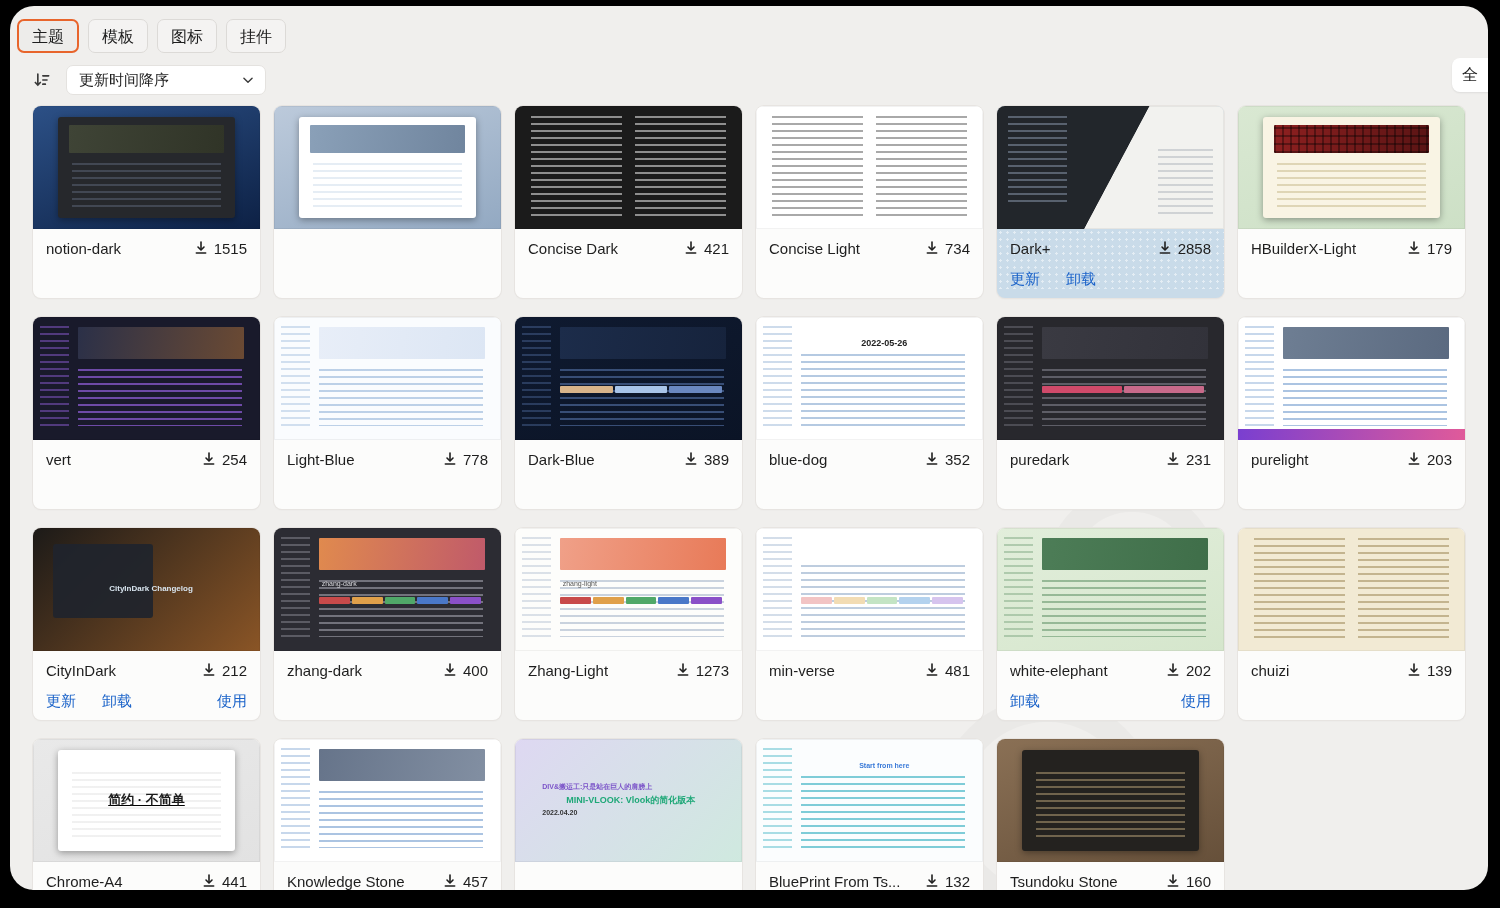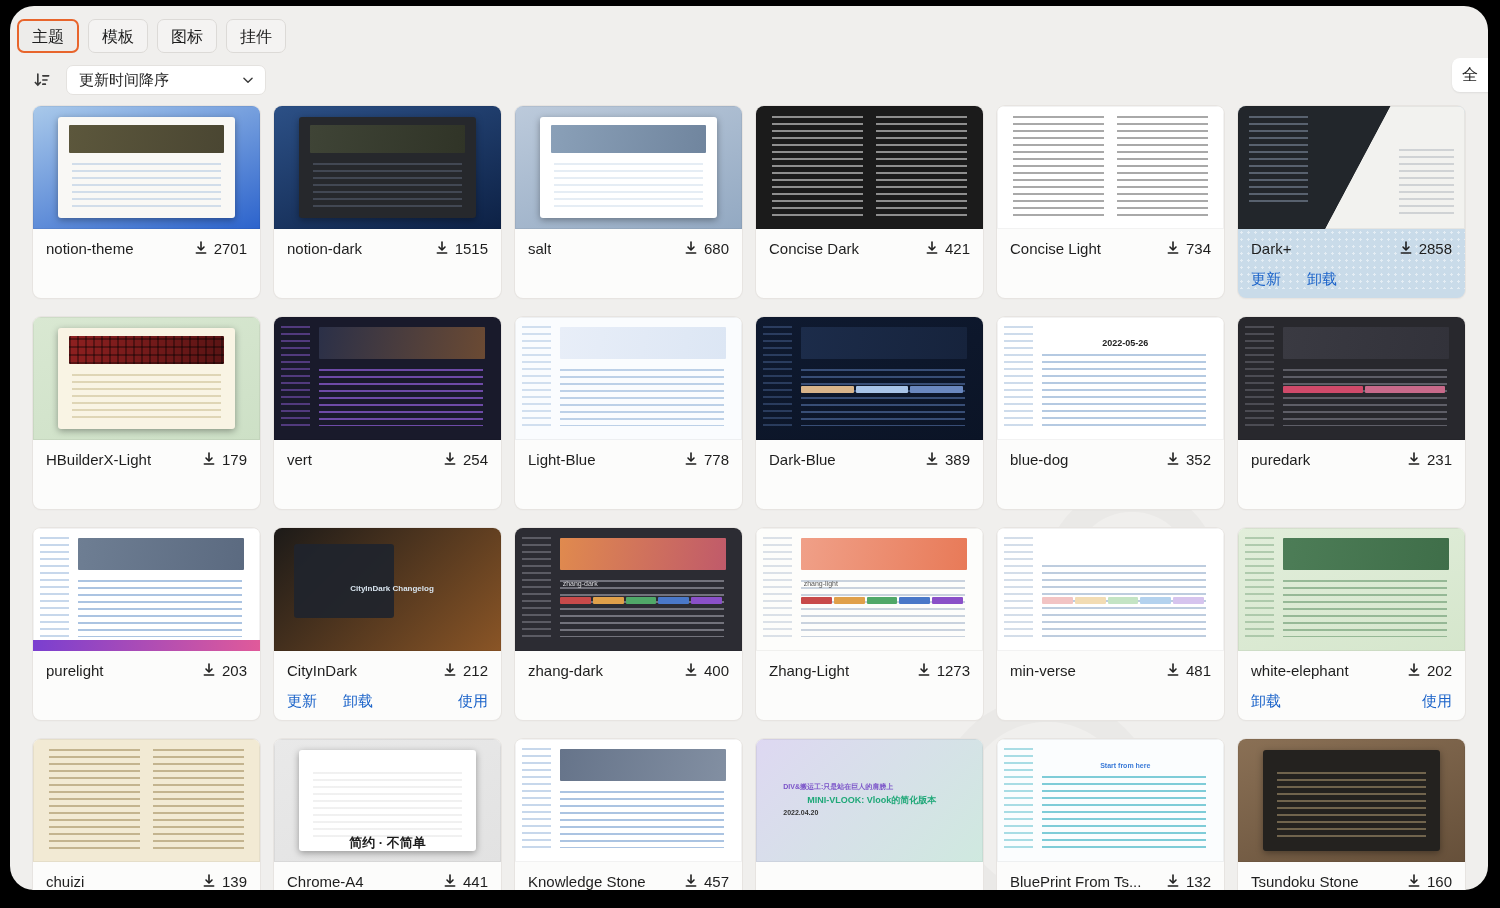--- a/index.html
+++ b/index.html
@@ -110,44 +110,20 @@
         </svg>
       </span>
     </div>
   </div>
 
   <div class="scope">
     <span>全</span>
   </div>
 
   <div class="grid">
-  <div class="card">
-    <div class="preview" style="background: linear-gradient(160deg, rgb(169, 201, 234), rgb(44, 99, 204));">
-          <div class="p-win" style="background: rgb(249, 248, 245);">
-            <div class="p-banner" style="background: linear-gradient(100deg, rgb(92, 87, 60), rgb(74, 70, 50));"></div>
-            <div class="p-lines" style="inset: 46% 8% 10%; --ln: #c4d4e6;"></div>
-          </div>
-        </div>
-    <div class="meta">
-      <div class="mrow">
-        <span class="title">notion-theme</span>
-        <span class="dl">
-          <span class="dlicon">
-            <svg viewBox="0 0 24 24" fill="none" stroke="#1e1e1e" stroke-width="2.4" stroke-linecap="round" stroke-linejoin="round">
-              <path d="M12 3v11"></path>
-                  <path d="M7.5 10.5L12 15l4.5-4.5"></path>
-                  <path d="M5 19.5h14"></path>
-            </svg>
-          </span>
-          <span class="count">2701</span>
-        </span>
-      </div>
-      <div class="actions"></div>
-    </div>
-  </div>
 
   <div class="card">
     <div class="preview" style="background: linear-gradient(160deg, rgb(44, 80, 134), rgb(13, 33, 69));">
           <div class="p-win" style="background: rgb(38, 40, 44);">
             <div class="p-banner" style="background: linear-gradient(100deg, rgb(63, 68, 54), rgb(48, 52, 39));"></div>
             <div class="p-lines" style="inset: 46% 8% 10%; --ln: #4b5260;"></div>
           </div>
         </div>
     <div class="meta">
       <div class="mrow">
@@ -167,36 +143,20 @@
     </div>
   </div>
 
   <div class="card">
     <div class="preview" style="background: linear-gradient(160deg, rgb(188, 202, 219), rgb(147, 169, 194));">
           <div class="p-win" style="background: rgb(255, 255, 255);">
             <div class="p-banner" style="background: linear-gradient(100deg, rgb(138, 160, 184), rgb(112, 133, 158));"></div>
             <div class="p-lines" style="inset: 46% 8% 10%; --ln: #dde7f1;"></div>
           </div>
         </div>
-    <div class="meta">
-      <div class="mrow">
-        <span class="title">salt</span>
-        <span class="dl">
-          <span class="dlicon">
-            <svg viewBox="0 0 24 24" fill="none" stroke="#1e1e1e" stroke-width="2.4" stroke-linecap="round" stroke-linejoin="round">
-              <path d="M12 3v11"></path>
-                  <path d="M7.5 10.5L12 15l4.5-4.5"></path>
-                  <path d="M5 19.5h14"></path>
-            </svg>
-          </span>
-          <span class="count">680</span>
-        </span>
-      </div>
-      <div class="actions"></div>
-    </div>
   </div>
 
   <div class="card">
     <div class="preview" style="background: rgb(27, 27, 27);">
           <div class="p-lines" style="left: 7%; top: 8%; bottom: 8%; width: 40%; --ln: #b5b5b5;"></div>
           <div class="p-lines" style="right: 7%; top: 8%; bottom: 8%; width: 40%; --ln: #b5b5b5;"></div>
         </div>
     <div class="meta">
       <div class="mrow">
         <span class="title">Concise Dark</span>
@@ -622,21 +582,21 @@
         </span>
       </div>
       <div class="actions"></div>
     </div>
   </div>
 
   <div class="card">
     <div class="preview" style="background: linear-gradient(160deg, rgb(233, 233, 233), rgb(226, 226, 226));">
           <div class="p-win" style="background: rgb(255, 255, 255);">
             <div class="p-lines" style="inset: 22% 8% 10%; --ln: #ececec;"></div>
-            <div class="p-caps" style="inset: 0px; justify-content: flex-end;">
+            <div class="p-caps" style="inset: 0px; justify-content: center; text-decoration: underline;">
               <div style="color: rgb(28, 28, 28); font-size: 13px; font-weight: 700; text-align: center;">简约 · 不简单</div>
             </div>
           </div>
         </div>
     <div class="meta">
       <div class="mrow">
         <span class="title">Chrome-A4</span>
         <span class="dl">
           <span class="dlicon">
             <svg viewBox="0 0 24 24" fill="none" stroke="#1e1e1e" stroke-width="2.4" stroke-linecap="round" stroke-linejoin="round">

